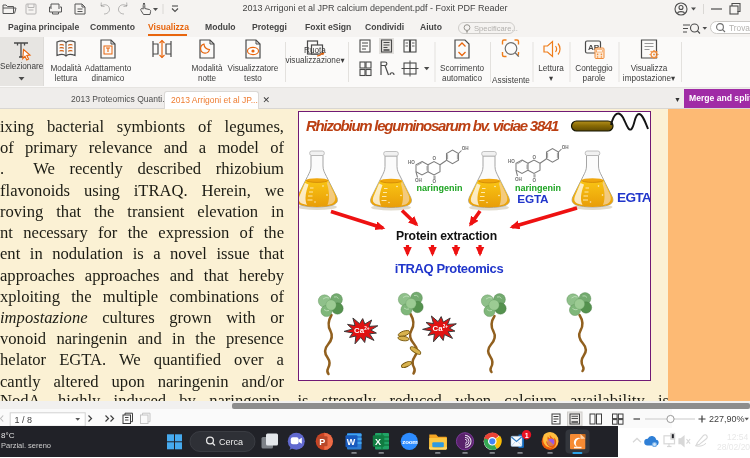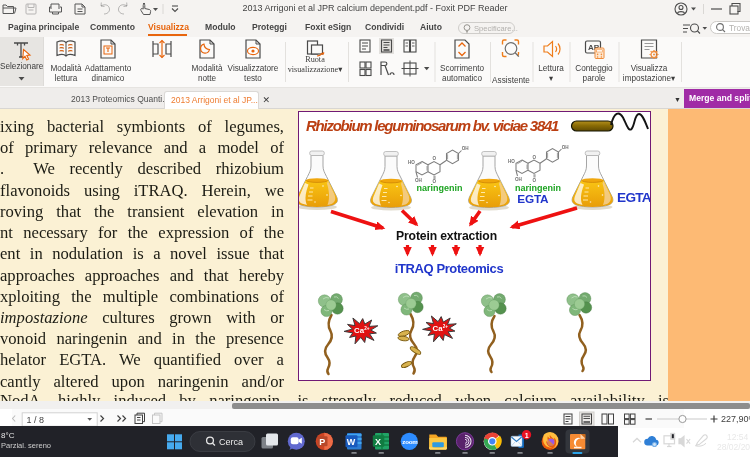--- a/index.html
+++ b/index.html
@@ -35,21 +35,21 @@
     font-size:16.6px; color:#1c1c14; line-height:21.23px; }
   #papertext div { text-align:justify; text-align-last:justify; white-space:nowrap; height:21.23px; }
   #lastline { position:absolute; left:0px; top:282px; width:669px; font-family:"Liberation Serif", serif;
     font-size:16.6px; color:#1c1c14; text-align:justify; text-align-last:justify; white-space:nowrap; height:10px; overflow:hidden; }
 
   
   #hscroll { left:0; top:401px; width:750px; height:8px; background:#f1f0ef; }
   #hthumb { position:absolute; left:232px; top:2px; width:518px; height:5.8px; background:#8d8d8d; border-radius:2px; }
 
   
-  #statusbar { left:0; top:409px; width:672px; height:18.5px; background:#fafafa;margin-left:12px; }
+  #statusbar { left:0; top:409px; width:672px; height:18.5px; background:#fafafa; }
 
   
   #taskbar { left:0; top:426px; width:618px; height:31px; background:#212228; color:#fff; }
 </style>
 </head>
 <body>
   <div class="abs" id="titlebar">
     <svg width="750" height="18" viewBox="0 0 750 18" style="position:absolute;left:0;top:0;">
       <g fill="none" stroke="#575757" stroke-width="1">
         <path d="M 3 5 h 3 l 1.5 1.5 h 6 v 7 h -10.5 z M 3 8 h 13 l -1.5 5.5"></path>
@@ -239,21 +239,21 @@
       <line x1="570" y1="5" x2="570" y2="45" stroke="#e3e1de" stroke-width="1"></line>
       <line x1="619" y1="5" x2="619" y2="45" stroke="#e3e1de" stroke-width="1"></line>
       <line x1="681.5" y1="5" x2="681.5" y2="45" stroke="#e3e1de" stroke-width="1"></line>
     </svg>
     <div class="rlabel" style="left:0px; top:25px; width:43px;">Selezionare</div>
     <div class="rlabel" style="left:36px; top:27px; width:60px;">Modalità<br>lettura</div>
     <div class="rlabel" style="left:75px; top:27px; width:66px;">Adattamento<br>dinamico</div>
     <div class="rlabel" style="left:124px; top:38px; width:76px;margin-top:36px;">Visualizzazione<br>inversa</div>
     <div class="rlabel" style="left:184px; top:27px; width:46px;">Modalità<br>notte</div>
     <div class="rlabel" style="left:219px; top:27px; width:68px;">Visualizzatore<br>testo</div>
-    <div class="rlabel" style="left:277px; top:18px; width:76px;font-family:Liberation Serif, serif;">Ruota<br>visualizzazione▾</div>
+    <div class="rlabel" style="left:277px; top:9px; width:76px;">Ruota<br>visualizzazione▾</div>
     <div class="rlabel" style="left:429px; top:27px; width:66px;">Scorrimento<br>automatico</div>
     <div class="rlabel" style="left:488px; top:27px; width:46px;margin-top:12px;">Assistente<br>▾</div>
     <div class="rlabel" style="left:534px; top:27px; width:34px;">Lettura<br>▾</div>
     <div class="rlabel" style="left:571px; top:27px; width:46px;">Conteggio<br>parole</div>
     <div class="rlabel" style="left:618px; top:27px; width:62px;">Visualizza<br>impostazione▾</div>
   </div>
 
   <div class="abs" id="tabrow">
     <div class="dtab" style="left:63px; color:#4f4f4f;">2013 Proteomics  Quanti...</div>
     <div class="dtab" style="left:164px; background:#fff; color:#ee7c30; width:94.5px; border:1px solid #dbd9d6; border-bottom:none; border-radius:3px 3px 0 0; padding:3.5px 6px 0 6px; top:2.5px;">2013 Arrigoni et al  JP...&nbsp;&nbsp;<span style="color:#3a3a3a; font-size:9px;">✕</span></div>

